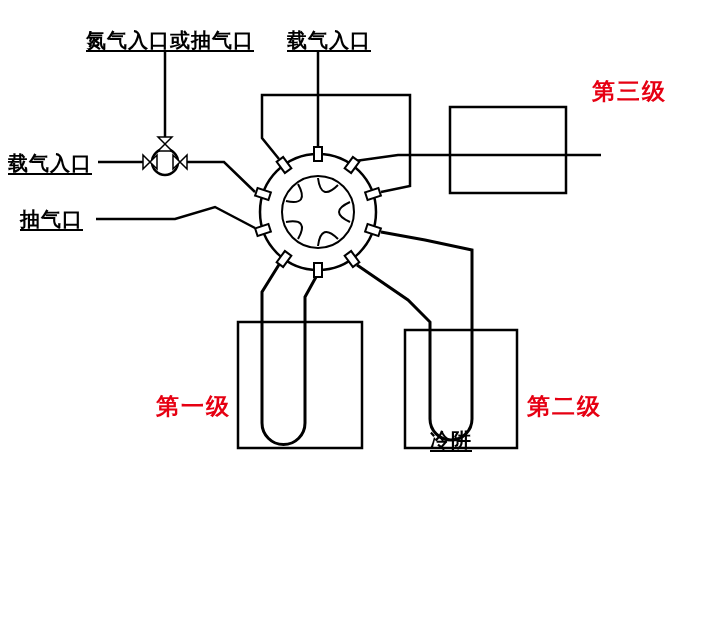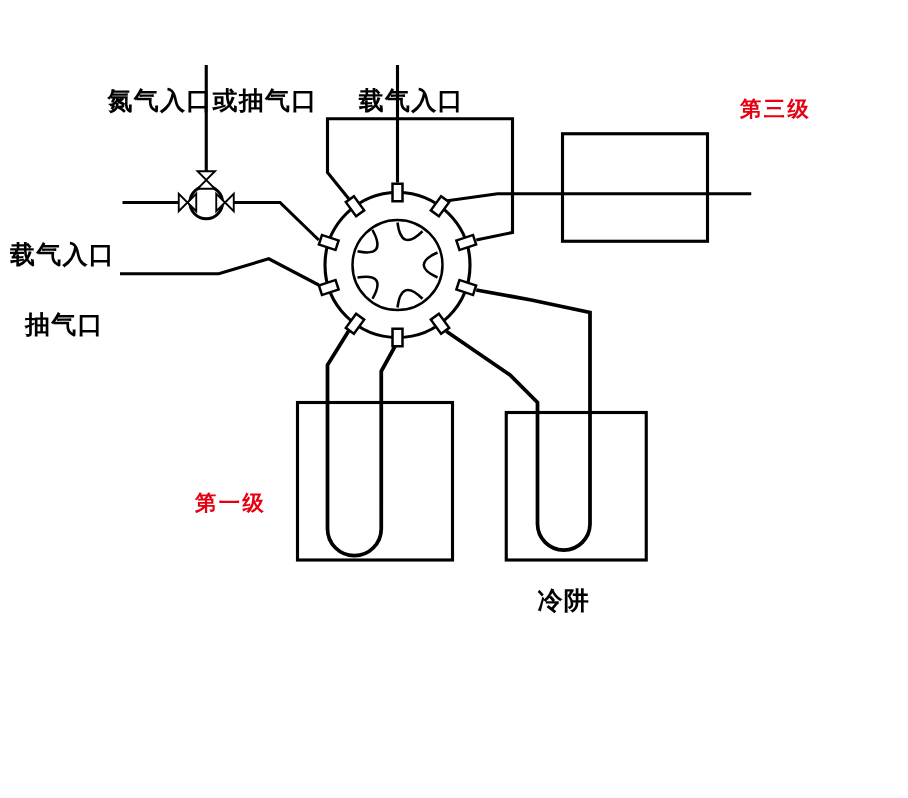--- a/index.html
+++ b/index.html
@@ -6,22 +6,22 @@
   .canvas {
     position:relative; width:726px; height:638px;
     background:#fff; overflow:hidden;
     font-family:"Liberation Sans", sans-serif;
   }
   .diagram-svg { position:absolute; left:0; top:0; }
   .lbl {
     position:absolute; white-space:nowrap; color:#000;
     font:700 20px "Liberation Sans", sans-serif; letter-spacing:1px;
   }
-  .u { text-underline-offset:3px; text-decoration-thickness:1.5px;margin-top:40px; }
-  .stage { color:#e60012; font-size:17px; letter-spacing:2px; }
+  .u { text-decoration:underline; text-underline-offset:3px; text-decoration-thickness:1.5px; }
+  .stage { color:#e60012; font-size:23px; letter-spacing:2px; }
   .caption {
     position:absolute; left:0; top:497px; width:710px; padding:0 8px;
     font:700 17px "Liberation Sans", sans-serif; color:#000;
     line-height:1.8; text-align:justify;
   }
 </style>
 </head>
 <body>
 
 <div class="canvas">
@@ -82,16 +82,17 @@
       </g>
     </g>
   </svg>
 
   <div class="lbl u" style="left:86px;top:27px">氮气入口或抽气口</div>
   <div class="lbl u" style="left:287px;top:27px">载气入口</div>
   <div class="lbl stage" style="left:592px;top:76px">第三级</div>
   <div class="lbl u" style="left:8px;top:150px">载气入口</div>
   <div class="lbl u" style="left:20px;top:206px">抽气口</div>
   <div class="lbl stage" style="left:156px;top:391px">第一级</div>
+  <div class="lbl stage" style="left:527px;top:391px">第二级</div>
   <div class="lbl u" style="left:430px;top:427px">冷阱</div>
 
 
 </div>
 
 </body></html>

